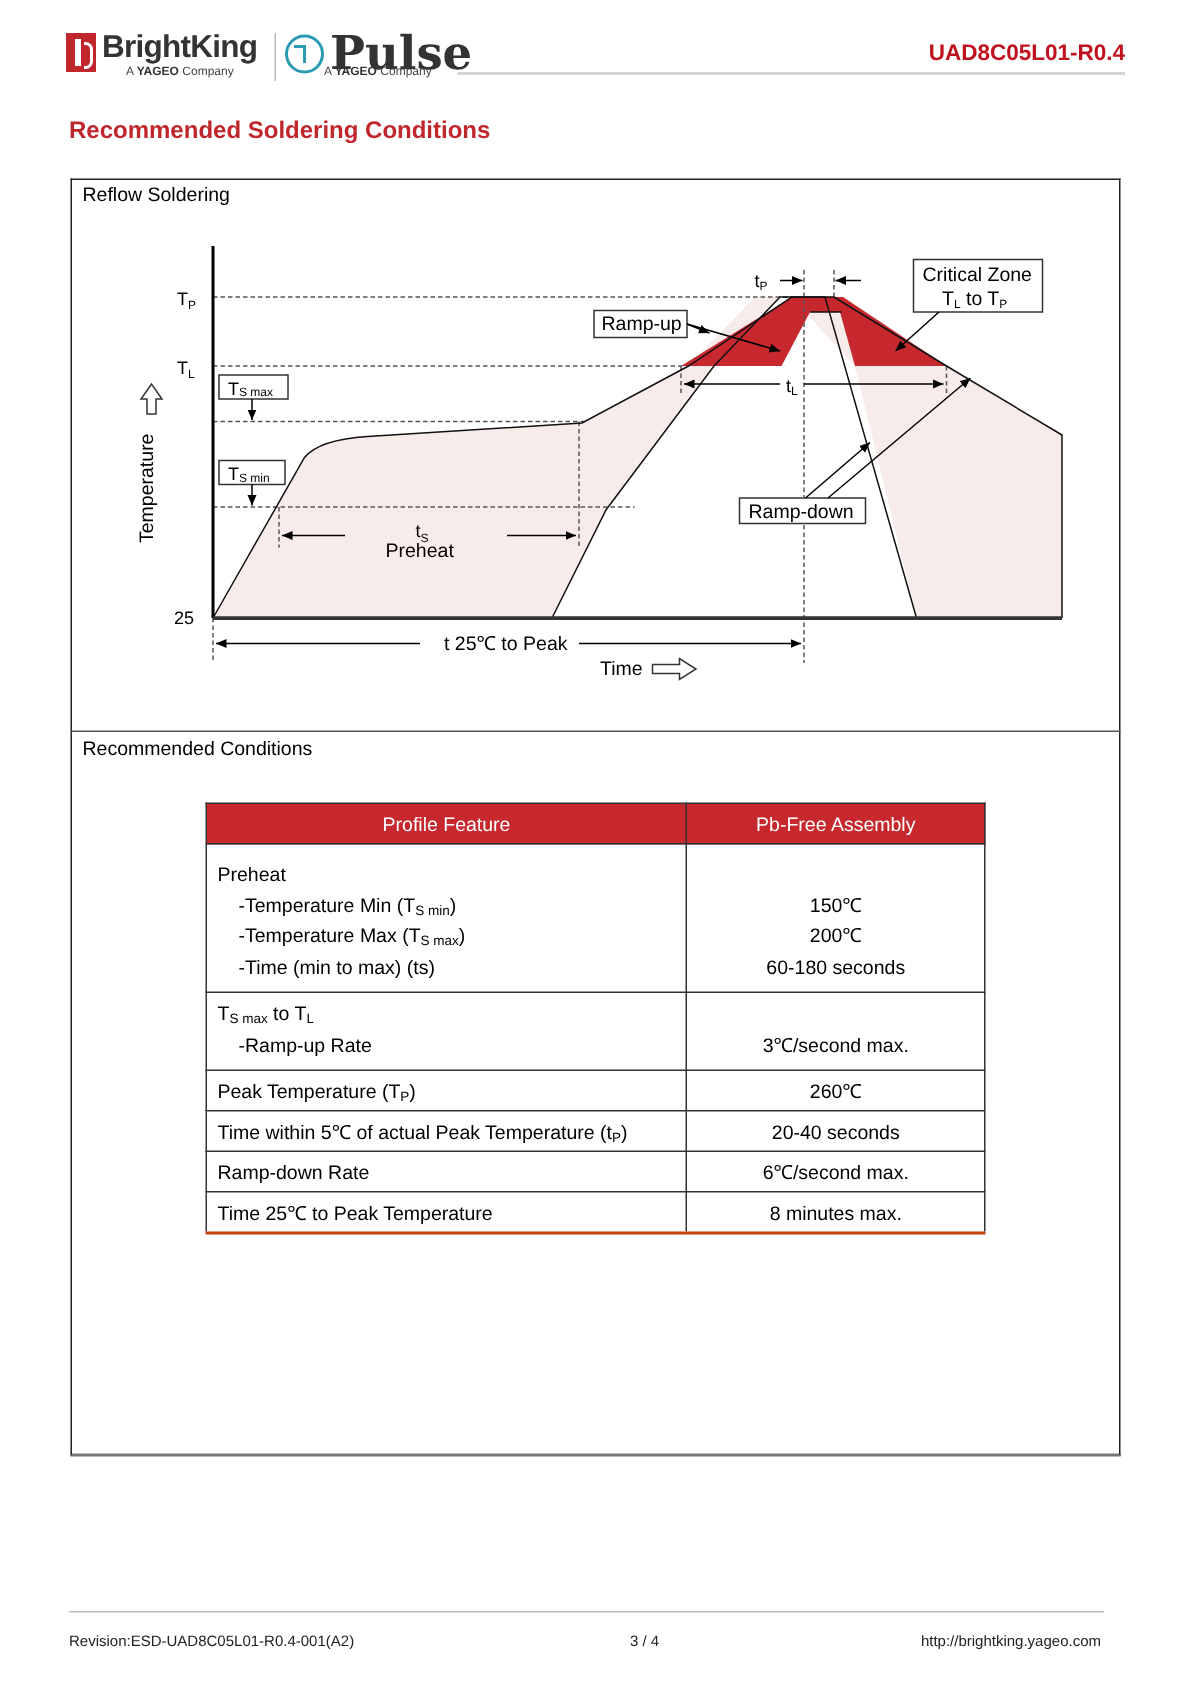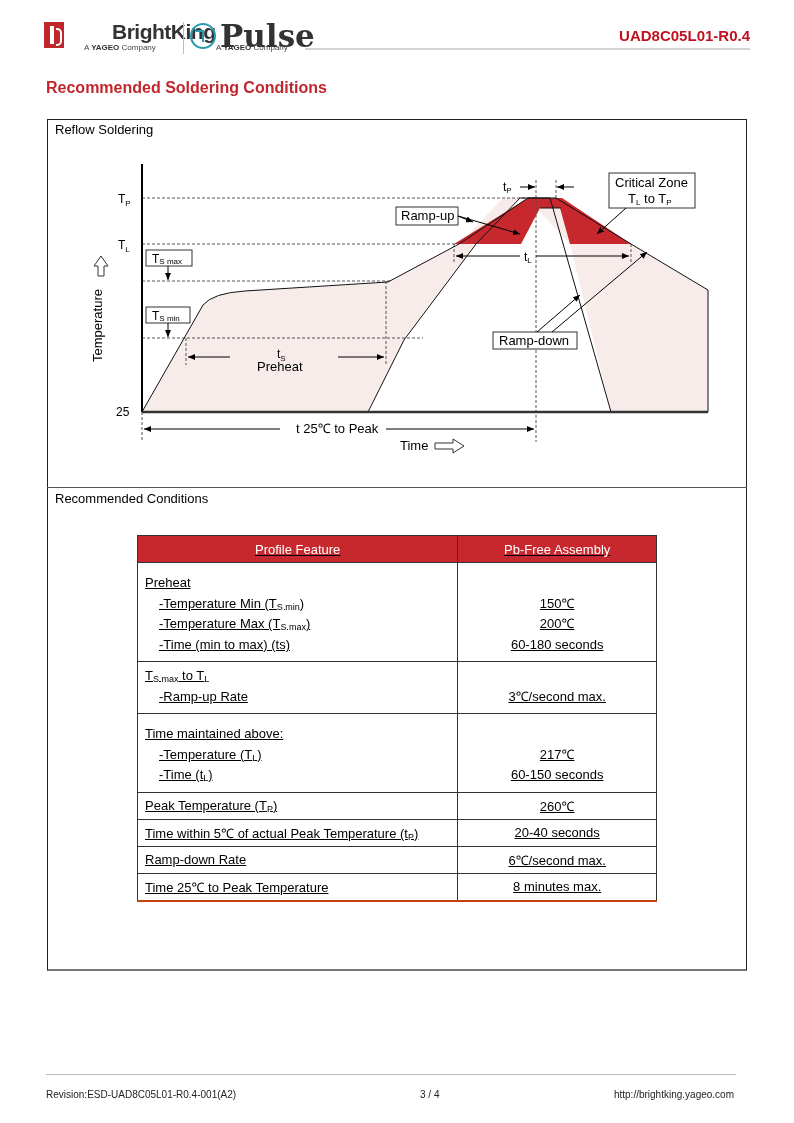--- a/index.html
+++ b/index.html
@@ -4,21 +4,21 @@
 <style>
   html, body { margin: 0; padding: 0; background: #ffffff; }
   body { width: 794px; height: 1123px; position: relative; font-family: "Liberation Sans", sans-serif; color: #000; overflow: hidden; }
   .abs { position: absolute; }
 
   
   .logo-bk { left: 44px; top: 20px; width: 130px; height: 36px; }
   .bk-mark { left: 0; top: 2px; width: 20px; height: 26px; background: #c0272d; }
   .bk-mark:before { content: ""; position: absolute; left: 6px; top: 4px; width: 4px; height: 18px; background: #fff; }
   .bk-mark:after { content: ""; position: absolute; left: 12px; top: 6px; width: 4px; height: 14px; border: 2px solid #fff; border-left: none; border-radius: 0 5px 5px 0; }
-  .bk-name { left: 24px; top: 0px; font-size: 21px; font-weight: bold; color: #333; letter-spacing: -0.5px; white-space: nowrap; margin-left: 44px; }
+  .bk-name { left: 24px; top: 0px; font-size: 21px; font-weight: bold; color: #333; letter-spacing: -0.5px; white-space: nowrap; }
   .bk-sub { left: 40px; top: 23px; font-size: 8px; color: #444; white-space: nowrap; }
   .bk-sub b { font-weight: 900; color: #333; }
   .hdr-div { left: 183px; top: 22px; width: 1px; height: 32px; background: #bbb; }
   .logo-pulse { left: 190px; top: 20px; width: 130px; height: 36px; }
   .pulse-mark { left: 0; top: 3px; width: 22px; height: 22px; border: 2px solid #2a9bb0; border-radius: 50%; }
   .pulse-mark:after { content: ""; position: absolute; left: 4px; top: 5px; width: 6px; height: 10px; border-top: 2px solid #2a9bb0; border-right: 2px solid #2a9bb0; }
   .pulse-name { left: 30px; top: -2px; font-size: 31px; font-weight: bold; color: #333; font-family: "DejaVu Serif", serif; white-space: nowrap; }
   .pulse-sub { left: 26px; top: 23px; font-size: 8px; color: #444; white-space: nowrap; }
   .pulse-sub b { font-weight: 900; color: #333; }
   .hdr-rule { left: 305px; top: 48px; width: 445px; height: 2px; background: #d4d4d4; }
@@ -31,21 +31,21 @@
   .frame-split { left: 47px; top: 487px; width: 700px; height: 1px; background: #555; }
   .box-label { font-size: 13px; }
   .lbl-reflow { left: 55px; top: 122px; }
   .lbl-recommended { left: 55px; top: 491px; text-align: right; }
 
   
   .diagram { left: 80px; top: 150px; width: 650px; height: 320px; }
   .diagram text { font-family: "Liberation Sans", sans-serif; }
 
   
-  .ctable { left: 137px; top: 535px; width: 520px; border-collapse: collapse; font-size: 13px; text-decoration: underline; }
+  .ctable { left: 137px; top: 535px; width: 520px; border-collapse: collapse; font-size: 13px; }
   .ctable td, .ctable th { border: 1px solid #333; padding: 0 7px; }
   .ctable th { background: #c6282e; color: #fff; font-weight: normal; height: 26px; text-align: center; font-size: 13px; }
   .ctable td.c2 { text-align: center; width: 184px; }
   .ctable td.c1 { width: 306px; }
   .ctable .ind { padding-left: 14px; display: block; }
   .ctable .line { display: block; height: 20.5px; line-height: 20.5px; }
   .ctable tr.single td { height: 26px; }
   .ctable tr.multi td { padding-top: 10px; padding-bottom: 6px; vertical-align: top; }
   .ctable tr.last td { border-bottom: 2px solid #c2410c; }
   .ctable sub { font-size: 9px; vertical-align: -2px; line-height: 0; }
@@ -217,32 +217,20 @@
   <tr class="multi">
     <td class="c1" style="padding-top:4px;">
       <span class="line"><span>T</span><sub>S max</sub><span> to T</span><sub>L</sub></span>
       <span class="line ind">-Ramp-up Rate</span>
     </td>
     <td class="c2" style="padding-top:4px;">
       <span class="line"></span>
       <span class="line">3℃/second max.</span>
     </td>
   </tr>
-  <tr class="multi">
-    <td class="c1">
-      <span class="line">Time maintained above:</span>
-      <span class="line ind"><span>-Temperature (T</span><sub>L</sub><span>)</span></span>
-      <span class="line ind"><span>-Time (t</span><sub>L</sub><span>)</span></span>
-    </td>
-    <td class="c2">
-      <span class="line"></span>
-      <span class="line">217℃</span>
-      <span class="line">60-150 seconds</span>
-    </td>
-  </tr>
   <tr class="single">
     <td class="c1"><span>Peak Temperature (T</span><sub>P</sub><span>)</span></td>
     <td class="c2">260℃</td>
   </tr>
   <tr class="single">
     <td class="c1"><span>Time within 5℃ of actual Peak Temperature (t</span><sub>P</sub><span>)</span></td>
     <td class="c2">20-40 seconds</td>
   </tr>
   <tr class="single">
     <td class="c1">Ramp-down Rate</td>

